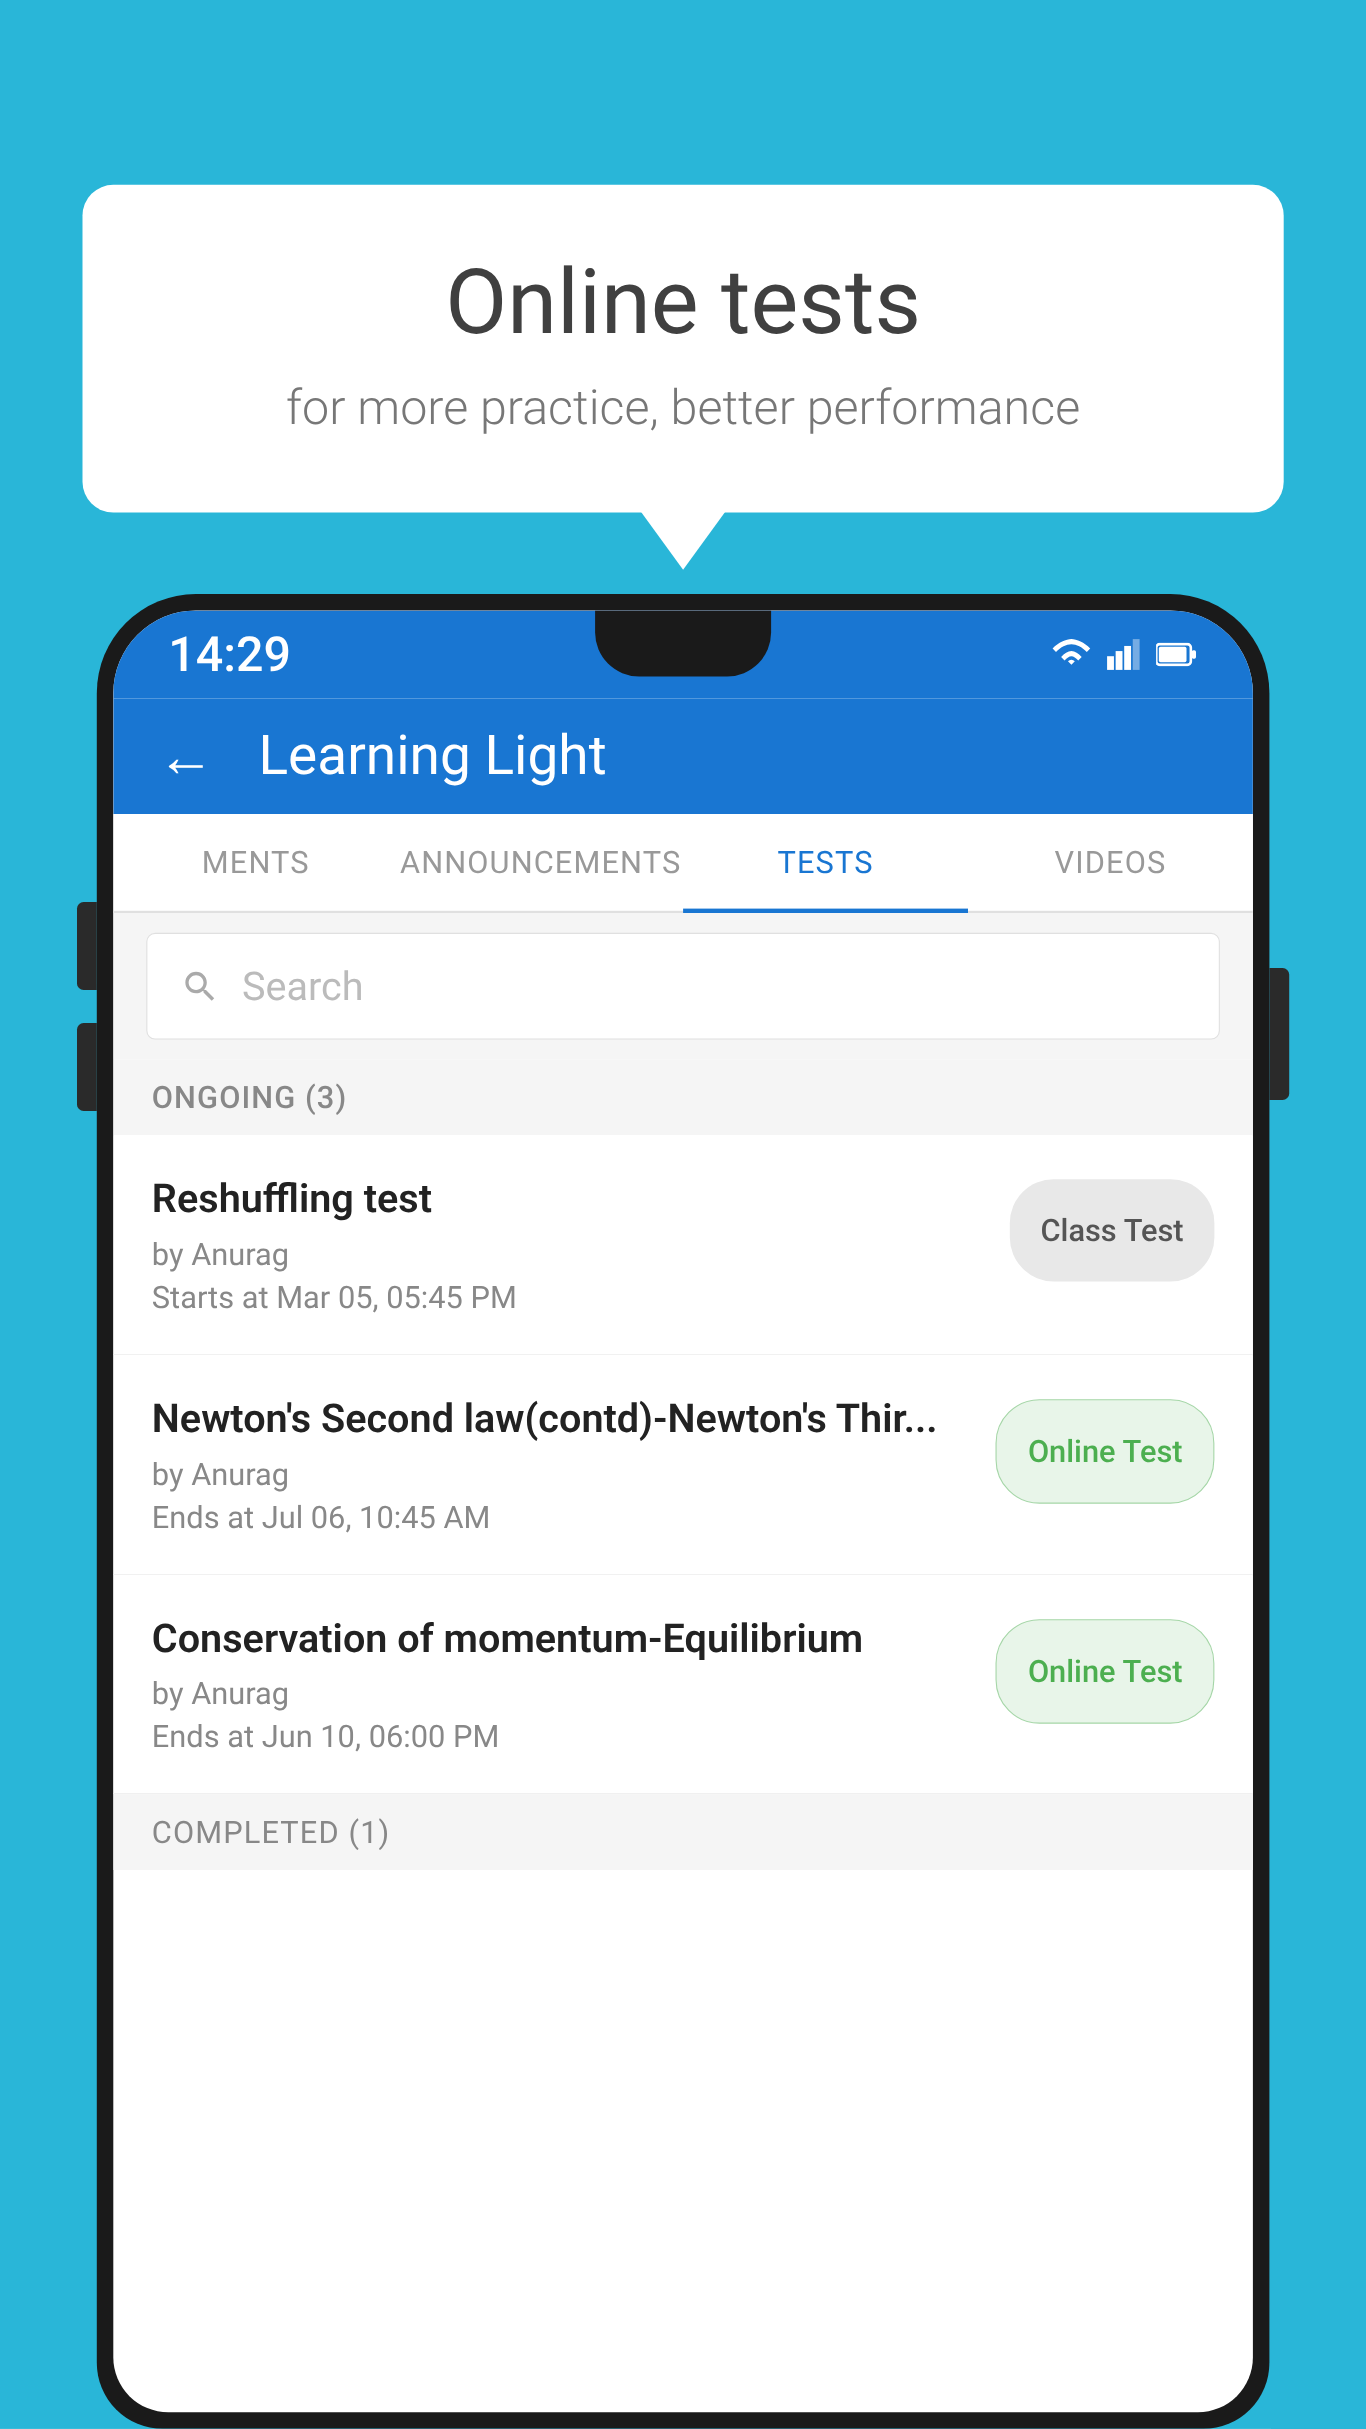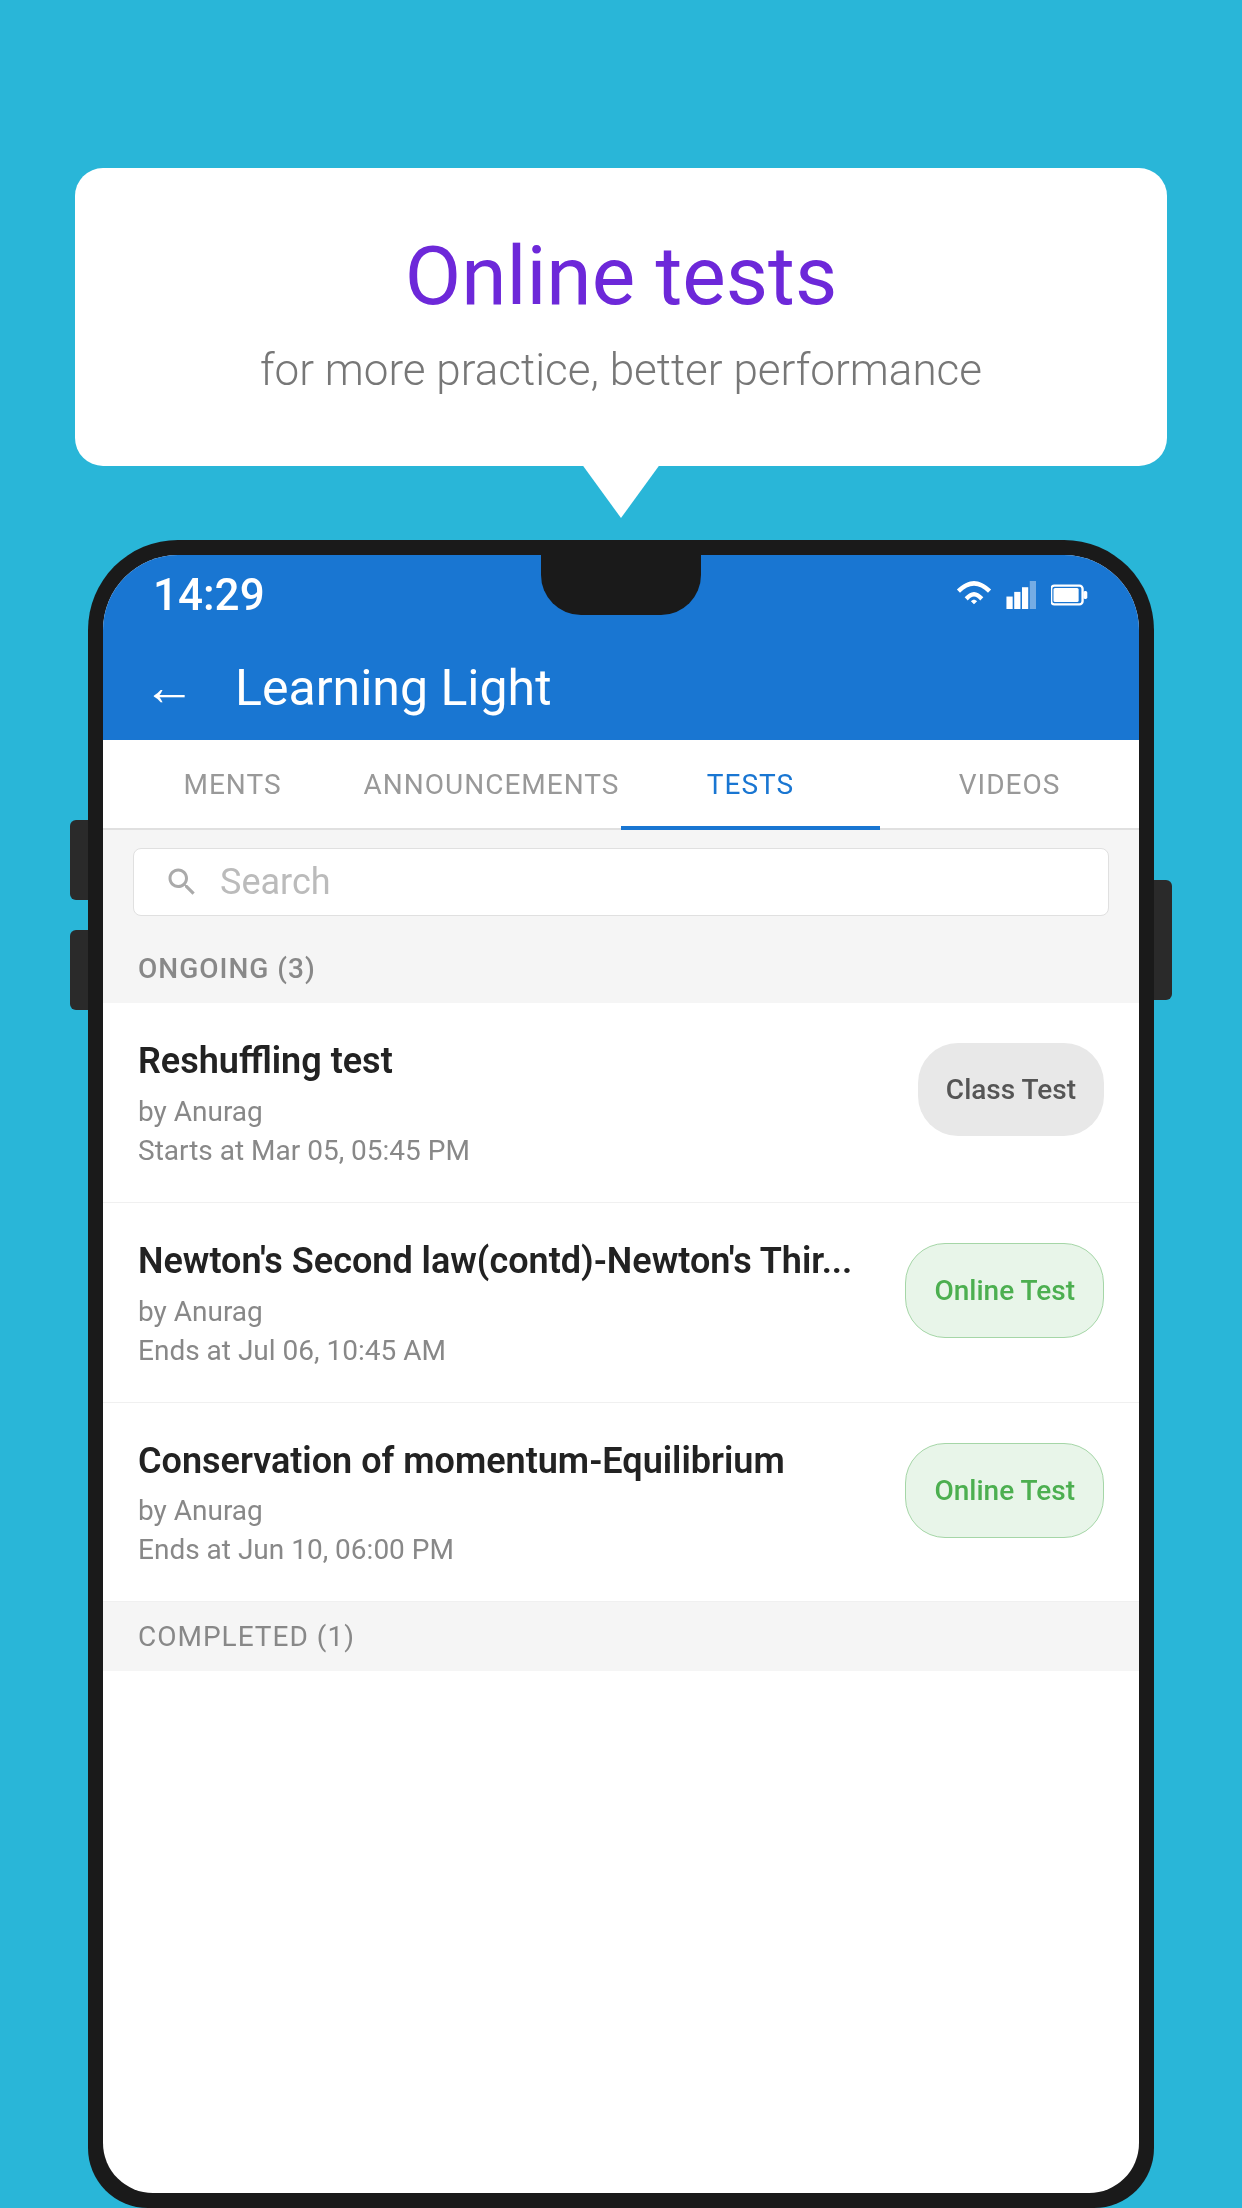--- a/index.html
+++ b/index.html
@@ -31,21 +31,21 @@
       left: 50%;
       transform: translateX(-50%);
       width: 0;
       height: 0;
       border-left: 40px solid transparent;
       border-right: 40px solid transparent;
       border-top: 55px solid white;
     }
     .bubble-title {
       font-size: 82px;
-      color: #6d28d9;
+      color: #404040;
       font-weight: 400;
       margin-bottom: 20px;
     }
     .bubble-subtitle {
       font-size: 44px;
       color: #777;
       font-weight: 300;
     }
 
     
@@ -164,21 +164,21 @@
 
     
     .search-container {
       background: #f5f5f5;
       padding: 18px 30px;
     }
 
     .search-box {
       background: white;
       border-radius: 8px;
-      height: 68px;
+      height: 97px;
       display: flex;
       align-items: center;
       padding: 0 30px;
       gap: 20px;
       border: 1px solid #e0e0e0;
     }
 
     .search-icon-svg {
       width: 36px;
       height: 36px;

